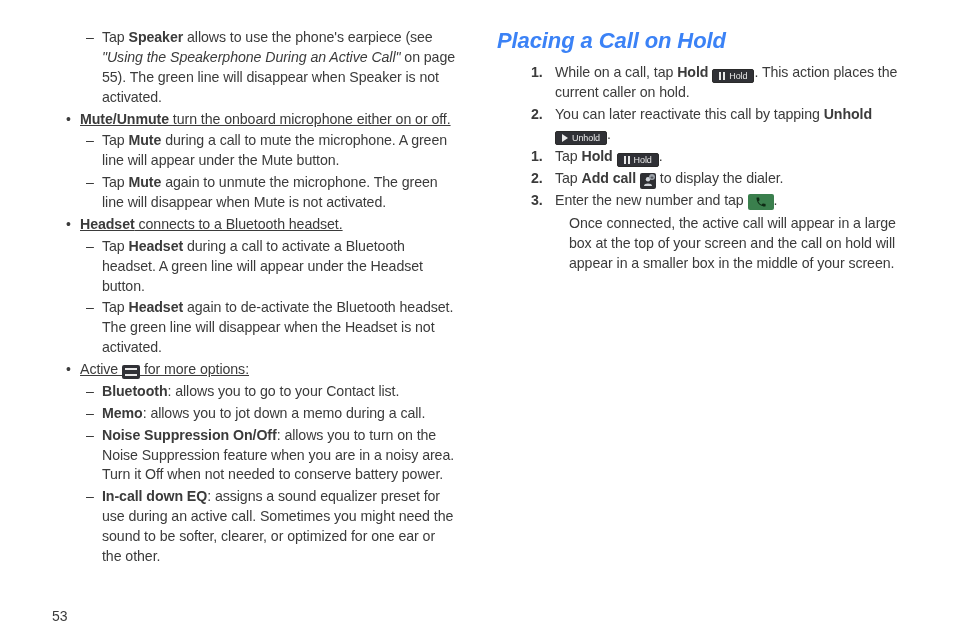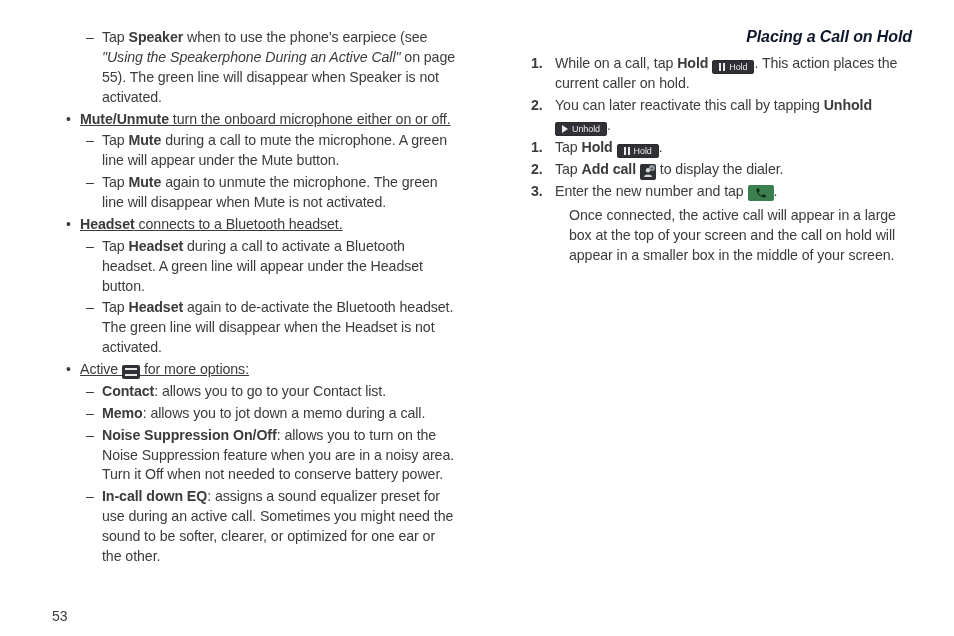--- a/index.html
+++ b/index.html
@@ -75,25 +75,24 @@
   }
 
   .para-right {
     margin: 2px 0 4px 14px;
   }
 
   .h3 {
     font-family: "Helvetica Neue", Helvetica, Arial, sans-serif;
     font-weight: 700;
     font-style: italic;
-    font-size: 16px;
-    color: #0f172a;
+    font-size: 22px;
+    color: #3b82f6;
     margin: 0 0 6px 0;
     letter-spacing: -0.1px;
-    text-align: right;
   }
   .h4 {
     font-weight: 700;
     font-size: 14.5px;
     color: #2a3f8f;
     margin: 6px 0 2px 0;
     letter-spacing: -0.1px;
   }
 
   .page-num {
@@ -192,21 +191,21 @@
 <body>
 
 <div class="page">
   <div class="columns">
 
     <div class="col left-col">
 
       <div class="dash">
         <div class="dmark">–</div>
         <div class="dtxt">
-          <span>Tap </span><span class="b">Speaker</span><span> when to use the phone's earpiece (see </span><span class="it">"Using the Speakerphone During an Active Call"</span><span> on page 55). The green line will disappear when Speaker is not activated.</span>
+          <span>Tap </span><span class="b">Speaker</span><span> allows to use the phone's earpiece (see </span><span class="it">"Using the Speakerphone During an Active Call"</span><span> on page 55). The green line will disappear when Speaker is not activated.</span>
         </div>
       </div>
 
       <div class="bullet">
         <div class="dot">•</div>
         <div class="btxt">
           <span class="b">Mute/Unmute</span><span> turn the onboard microphone either on or off.</span>
         </div>
       </div>
 
@@ -253,21 +252,21 @@
               <rect x="0" y="0" width="12" height="2" fill="#e9e9e9"></rect>
               <rect x="0" y="6" width="12" height="2" fill="#e9e9e9"></rect>
             </svg>
           </span><span> for more options:</span>
         </div>
       </div>
 
       <div class="dash">
         <div class="dmark">–</div>
         <div class="dtxt">
-          <span class="b">Contact</span><span>: allows you to go to your Contact list.</span>
+          <span class="b">Bluetooth</span><span>: allows you to go to your Contact list.</span>
         </div>
       </div>
       <div class="dash">
         <div class="dmark">–</div>
         <div class="dtxt">
           <span class="b">Memo</span><span>: allows you to jot down a memo during a call.</span>
         </div>
       </div>
       <div class="dash">
         <div class="dmark">–</div>

